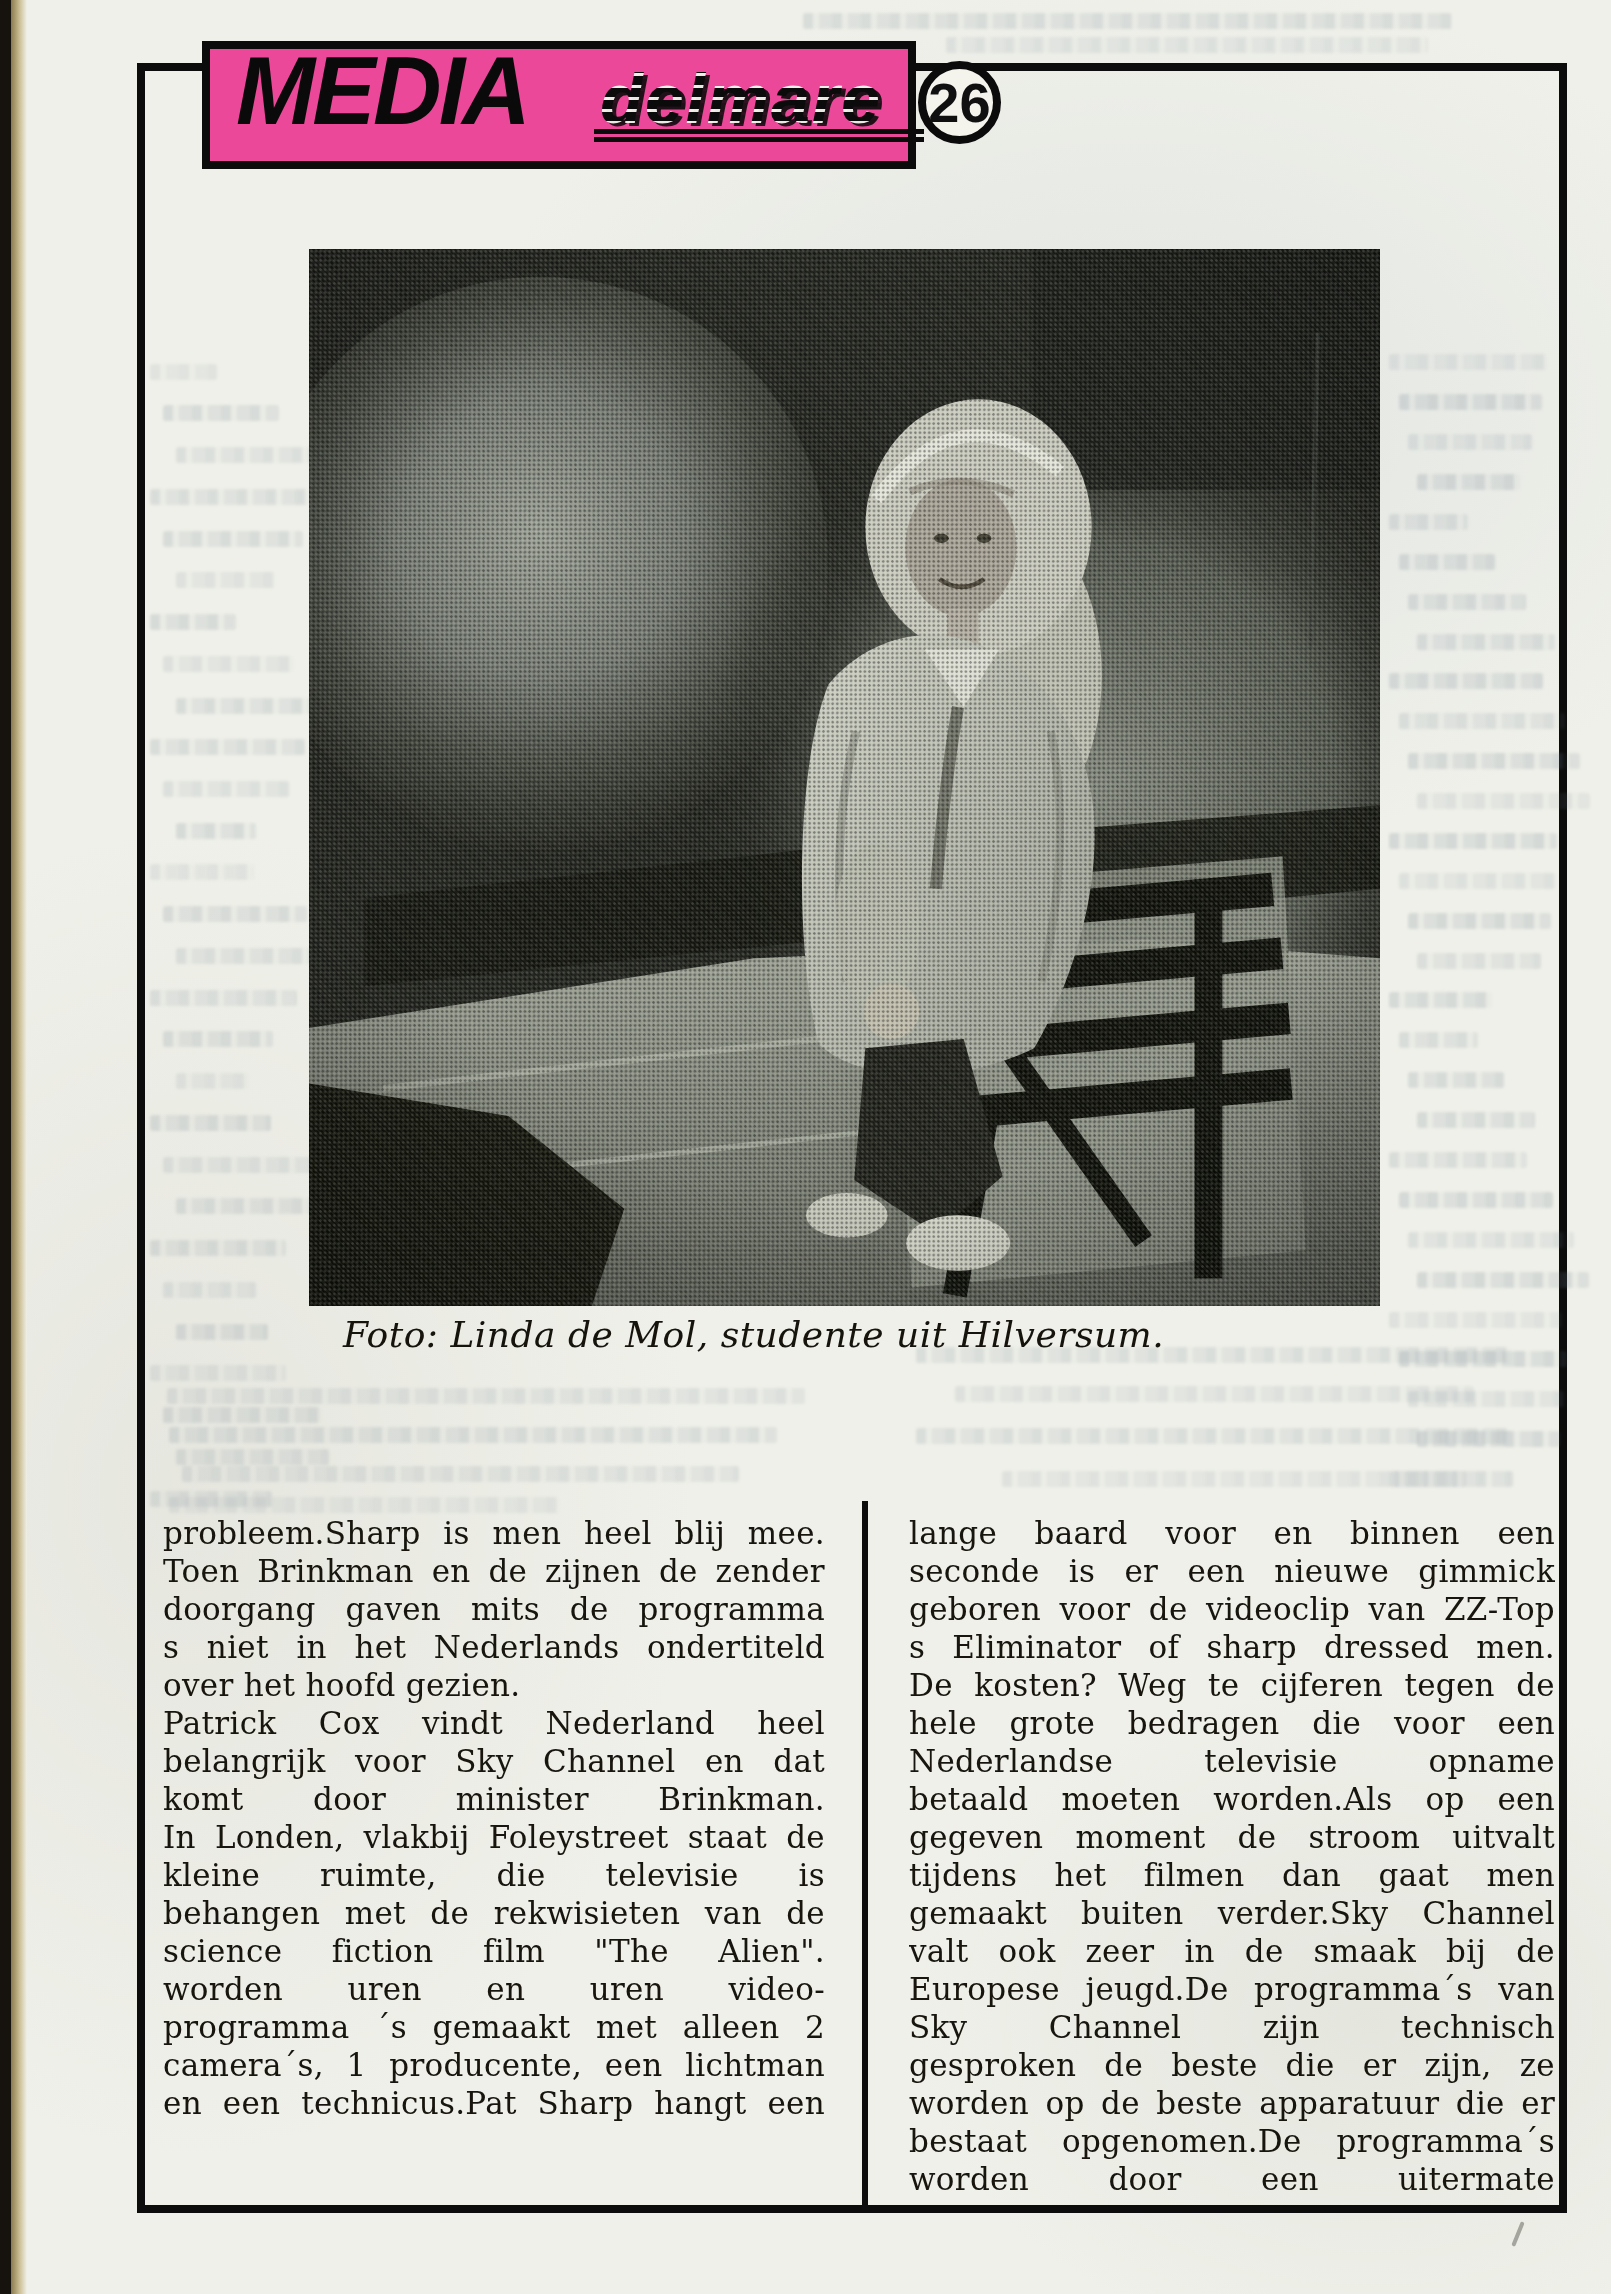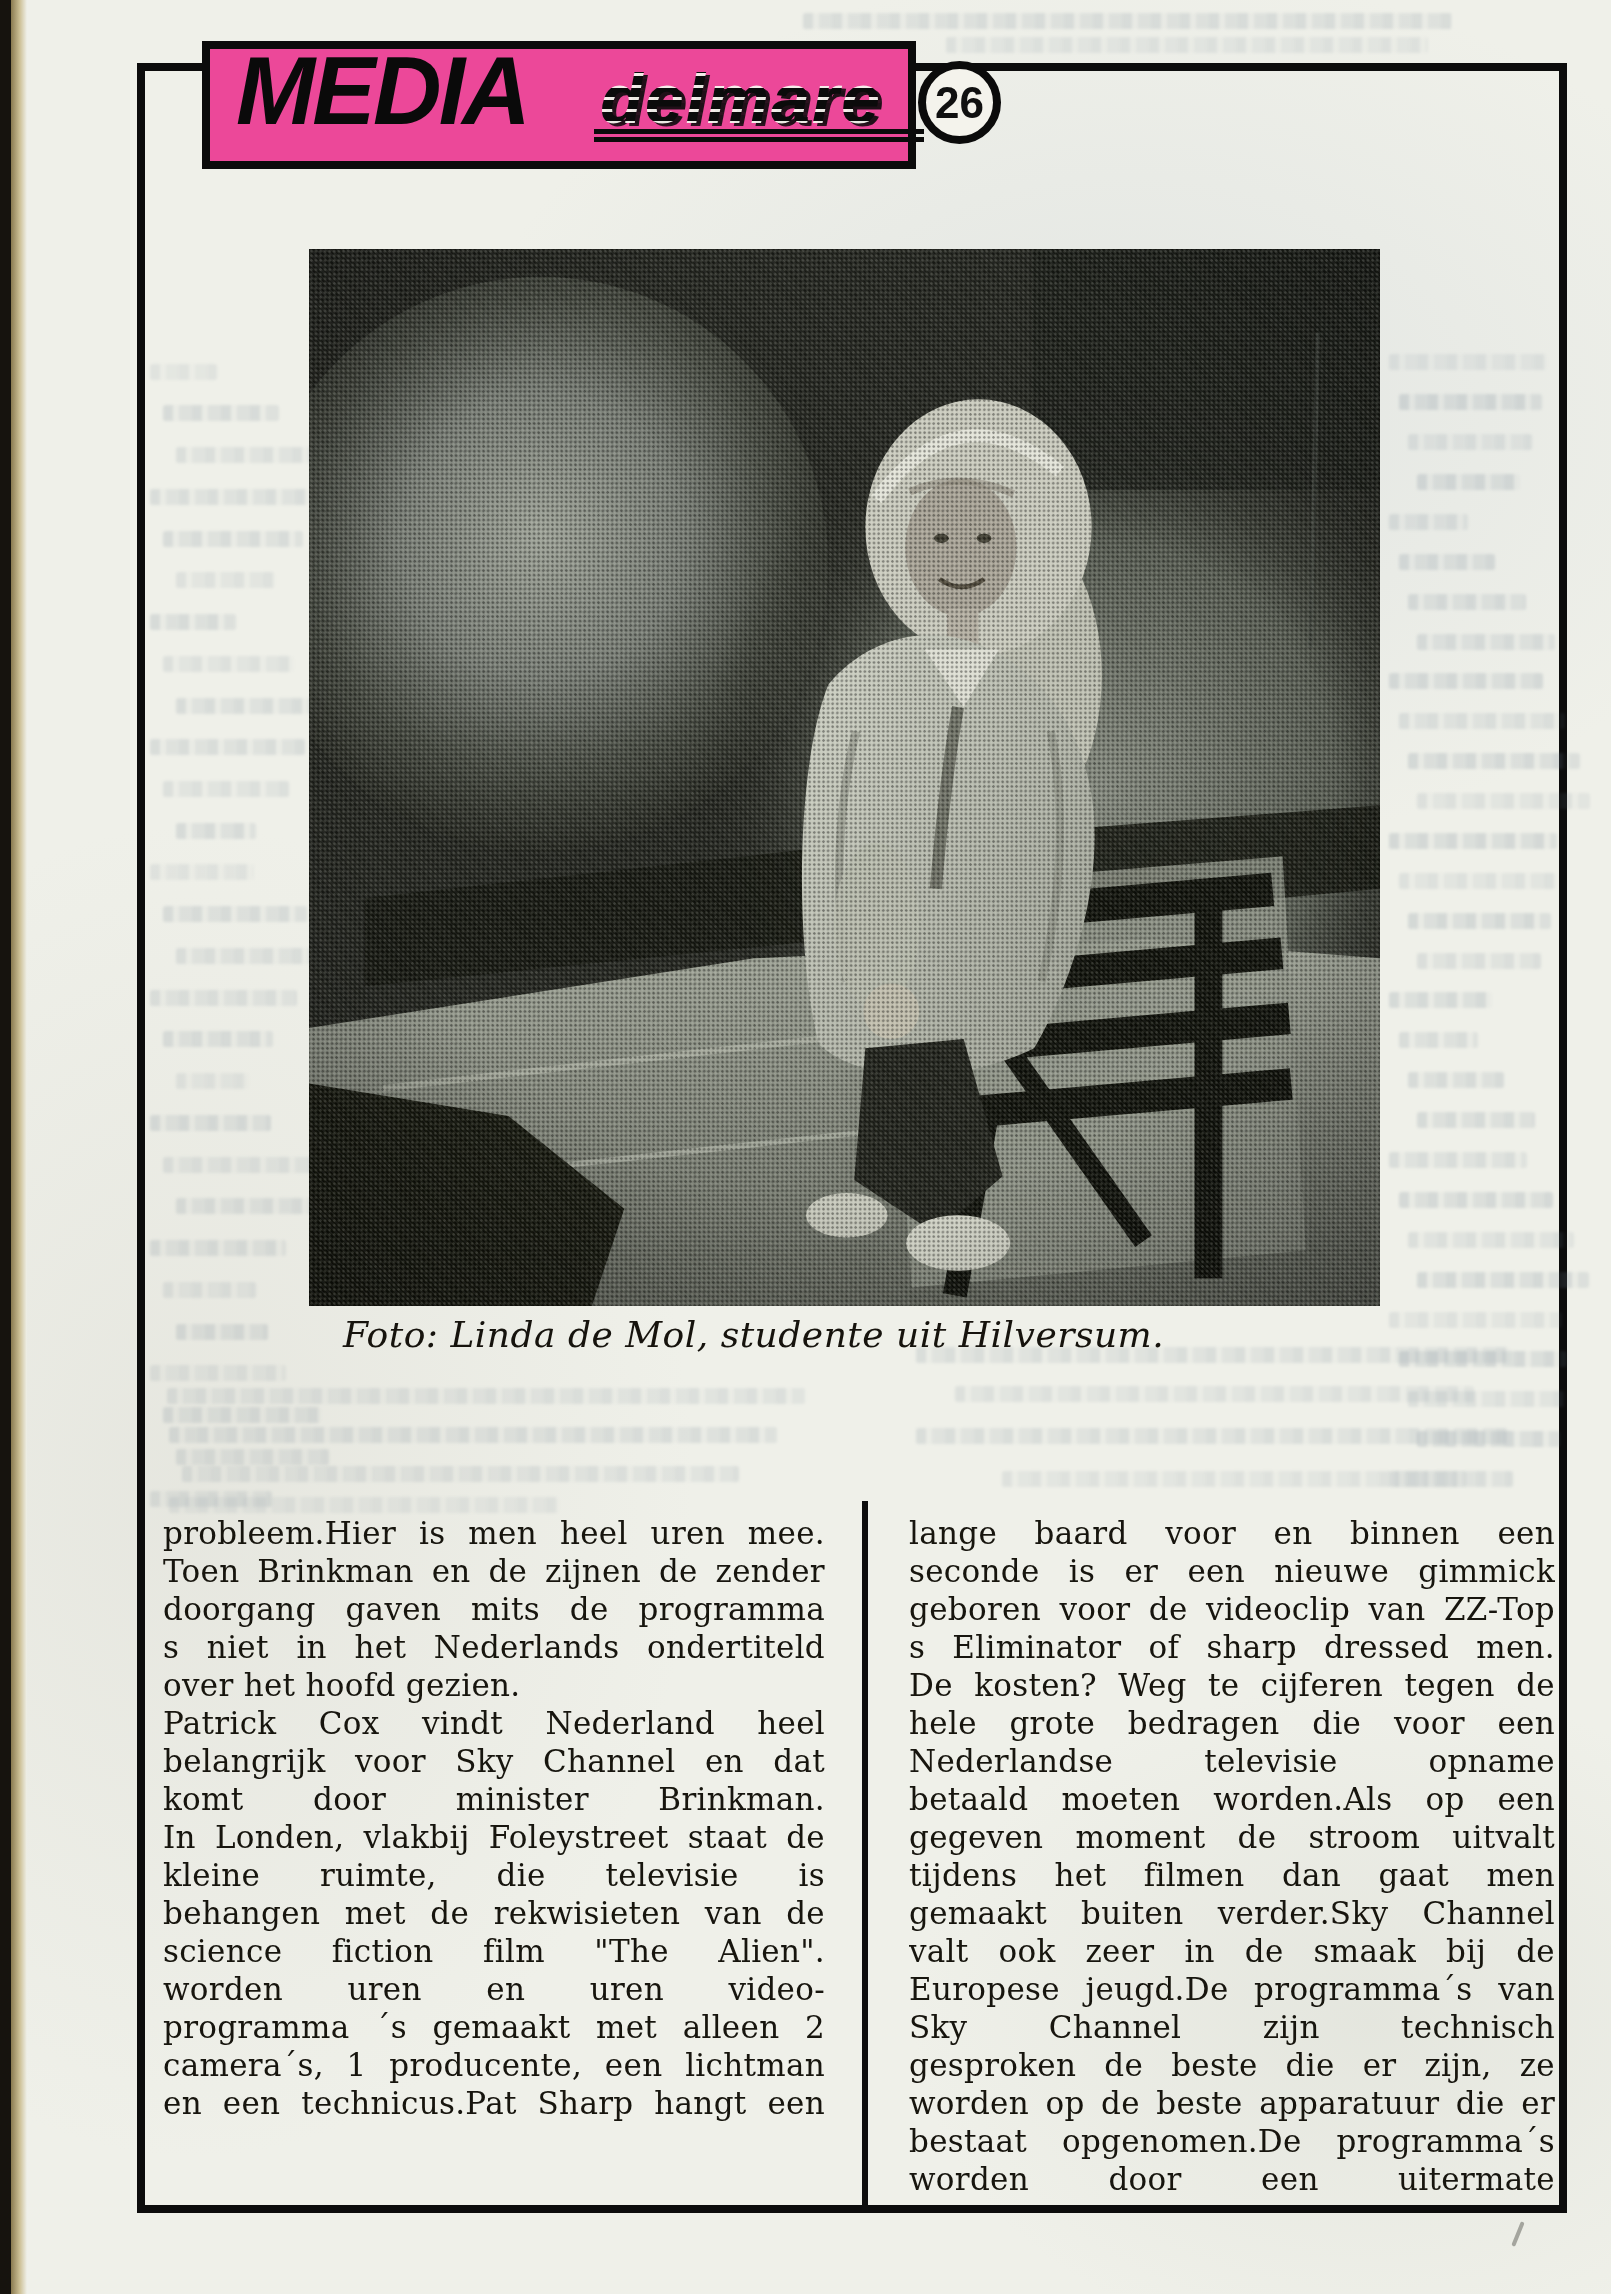--- a/index.html
+++ b/index.html
@@ -28,21 +28,21 @@
     color:transparent;
     background:repeating-linear-gradient(180deg,#0b0b0b 0 9.3px,rgba(246,245,238,.95) 9.3px 12px);
     -webkit-background-clip:text;background-clip:text;
     filter:drop-shadow(4.6px 3.7px 0 rgba(10,10,10,.9));}
   .delmare-bars{position:absolute;left:384px;top:80px;width:330px;height:15px;
     background:repeating-linear-gradient(180deg,#0b0b0b 0 4.6px,transparent 4.6px 8.3px);}
   
   .page-badge{position:absolute;left:918px;top:61px;width:83px;height:83px;border-radius:50%;
     border:8.3px solid #0b0b0b;background:#f4f3ec;box-sizing:border-box;z-index:4;
     display:flex;align-items:center;justify-content:center;
-    font-family:"Liberation Sans",sans-serif;font-weight:bold;font-size:44px;color:#101010;}
+    font-family:"Liberation Sans",sans-serif;font-weight:bold;font-size:56px;color:#101010;}
   
   .photo{position:absolute;left:309px;top:249px;width:1071px;height:1057px;background:#23251f;z-index:2;}
   .photo svg{position:absolute;inset:0;display:block;}
   .halftone{position:absolute;inset:0;pointer-events:none;
     background-image:
       repeating-linear-gradient(45deg, rgba(255,255,255,.05) 0 1.9px, transparent 1.9px 3.7px),
       radial-gradient(rgba(250,250,244,.13) 0.9px, transparent 1.5px),
       radial-gradient(rgba(0,0,0,.38) 0.9px, transparent 1.5px);
     background-size:auto,4.6px 4.6px,4.6px 4.6px;
     background-position:0 0,0 0,2.3px 2.3px;}
@@ -153,21 +153,21 @@
         <ellipse cx="580" cy="1042" rx="44" ry="24" fill="#c4c6b9"></ellipse>
       </g>
       <rect width="1155" height="1140" fill="url(#vig)"></rect>
     </svg>
     <div class="halftone"></div>
   </div>
 
   <div class="caption">Foto: Linda de Mol, studente uit Hilversum.</div>
 
   <div class="col col-left" id="col-left">
-      <div class="ln">probleem.Hier is men heel uren mee.</div>
+      <div class="ln">probleem.Sharp is men heel blij mee.</div>
       <div class="ln">Toen Brinkman en de zijnen de zender</div>
       <div class="ln">doorgang gaven mits de programma</div>
       <div class="ln">s niet in het Nederlands ondertiteld</div>
       <div class="ln nj">over het hoofd gezien.</div>
       <div class="ln">Patrick Cox vindt Nederland heel</div>
       <div class="ln">belangrijk voor Sky Channel en dat</div>
       <div class="ln">komt door minister Brinkman.</div>
       <div class="ln">In Londen, vlakbij Foleystreet staat de</div>
       <div class="ln">kleine ruimte, die televisie is</div>
       <div class="ln">behangen met de rekwisieten van de</div>

